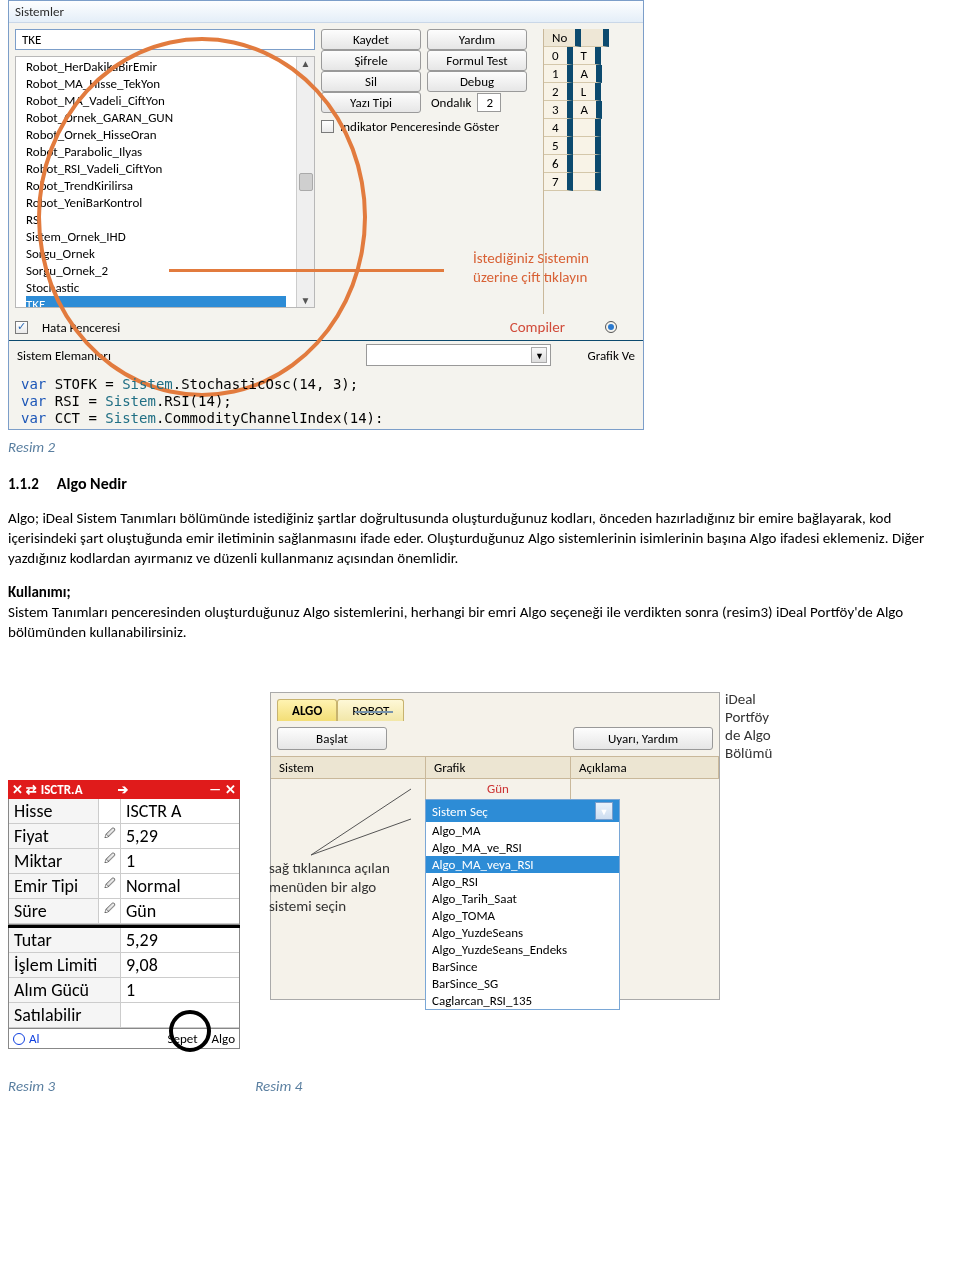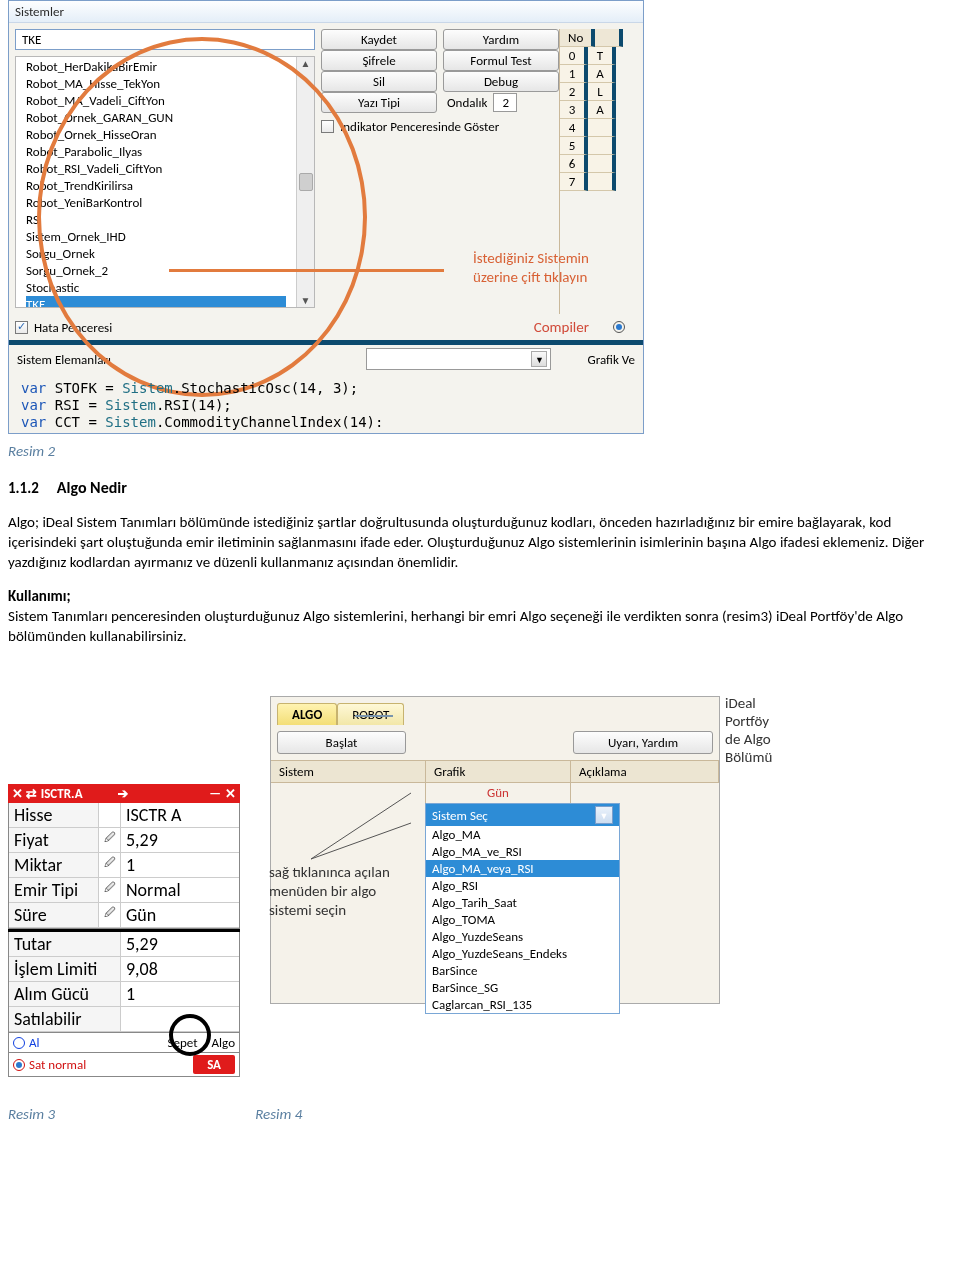--- a/index.html
+++ b/index.html
@@ -9,37 +9,37 @@
 .titlebar{background:linear-gradient(#fdfeff,#e4eef8);border-bottom:1px solid #c9d7e8;padding:3px 6px;font-size:13px;color:#2a2a2a}
 .topcell{border:1px solid #7c9ec9;background:#fff;padding:2px 6px;font-size:13px;color:#000;margin:6px;width:300px}
 .listwrap{width:300px;border:1px solid #b8b8b8;background:#fff;height:252px;display:flex;overflow:hidden}
 .listitems{flex:1;font-size:13px;line-height:17px;padding:1px 10px}
 .li{white-space:nowrap}
 .li.sel{background:#2d8cd6;color:#fff}
 .sbar{width:18px;background:#efefef;border-left:1px solid #ccc;display:flex;flex-direction:column;justify-content:space-between;align-items:center;font-size:10px;color:#555}
 .thumb{width:14px;height:18px;background:#cfcfcf;border:1px solid #aaa;border-radius:2px}
 .row{display:flex;gap:6px;align-items:center}
 .btn{border:1px solid #9a9a9a;border-radius:3px;background:linear-gradient(#fdfdfd,#e6e6e6);padding:2px 0;font-size:13px;text-align:center}
-.btn.w{width:116px}
+.btn.w{width:100px}
 .sm{border:1px solid #999;background:#fff;padding:1px 8px;font-size:13px}
 .lbl{font-size:13px}
 .chk{display:inline-flex;align-items:center;gap:6px}
 .chkbox{width:13px;height:13px;border:1px solid #7a7a7a;background:linear-gradient(#fff,#eaeaea)}
 .chkbox.checked::after{content:"✓";font-size:11px;display:block;line-height:10px;color:#2a68b3;text-align:center}
 .gridright{border-left:1px solid #c9b89a;font-size:13px}
 .grow{display:flex}
-.gcell{border-right:4px solid #0c4a6e;border-bottom:1px solid #d4c7aa;padding:1px 8px;background:#f8f3e7;min-width:28px;text-align:center}
+.gcell{border-right:6px solid #0c4a6e;border-bottom:1px solid #d4c7aa;padding:1px 8px;background:#f8f3e7;min-width:28px;text-align:center}
 .gcell.h{background:#eee7d6}
 .annot{position:absolute;color:#d86135;font-size:15px;left:464px;top:248px;line-height:19px}
 .drop{border:1px solid #999;background:#fff;height:22px;width:185px;display:flex;align-items:center;justify-content:flex-end;padding-right:3px}
 .dbtn{width:16px;height:16px;border:1px solid #aaa;font-size:9px;display:flex;align-items:center;justify-content:center;background:linear-gradient(#f9f9f9,#ddd)}
 .radio{width:12px;height:12px;border-radius:50%;border:1px solid #555;display:inline-flex;align-items:center;justify-content:center}
 .radio.on::after{content:"";width:6px;height:6px;border-radius:50%;background:#2a79cf}
 .comp{color:#d14b3a}
-.hata{display:flex;align-items:center;gap:6px;padding:4px 6px}
+.hata{display:flex;align-items:center;gap:14px;padding:4px 6px}
 .elem{display:flex;align-items:center;gap:12px;padding:3px 8px 6px 8px;font-size:13px}
 .code{font-family:Consolas,monospace;font-size:14px;padding:4px 10px 2px 12px;line-height:17px;position:relative}
 .kw{color:#1c56b7}
 .cls{color:#206f84}
 .circle{position:absolute;border:4px solid #e27b3e;border-radius:50%;width:330px;height:360px;left:28px;top:36px;pointer-events:none}
 .cline{position:absolute;height:3px;background:#e27b3e;width:275px;left:160px;top:268px}
 .caption{color:#5a7fa0;font-style:italic;font-size:15px;margin:8px 0 18px 0}
 .section-h{font-weight:bold;font-size:16px;margin-bottom:2px}
 .section-n{font-weight:bold;margin-right:18px}
 .body-text{font-size:15px;line-height:20px;margin-bottom:14px}
@@ -60,21 +60,21 @@
 .footer{display:flex;align-items:center;gap:4px;padding:2px 4px;font-size:13px;border:1px solid #888;border-top:none}
 .rblue{color:#1040e0}
 .rred{color:#d01010}
 .circ2{border:4px solid #000;border-radius:50%;width:42px;height:42px;position:absolute;right:28px;bottom:-4px}
 .satbtn{background:#e01b1b;color:#fff;padding:2px 14px;border-radius:2px;font-weight:bold}
 .win2{border:1px solid #aaa;background:#f5f2ea;width:450px;font-size:13px}
 .tabrow{display:flex;gap:0;padding:6px 6px 0 6px}
 .tab{border:1px solid #c7b36f;border-bottom:none;padding:3px 14px;font-size:13px;background:linear-gradient(#fef8d7,#f2e7a8);border-radius:3px 3px 0 0}
 .tab.act{background:linear-gradient(#fff3b1,#f3de76);font-weight:bold}
 .btnrow{display:flex;gap:8px;padding:6px}
-.btn2{border:1px solid #999;border-radius:3px;background:linear-gradient(#fdfdfd,#e6e6e6);padding:3px 0;width:129px;text-align:center;font-size:13px}
+.btn2{border:1px solid #999;border-radius:3px;background:linear-gradient(#fdfdfd,#e6e6e6);padding:3px 0;width:110px;text-align:center;font-size:13px}
 .ghead{display:flex;background:#ece5d2;border-top:1px solid #c9b89a;border-bottom:1px solid #c9b89a}
 .ghc{padding:3px 8px;border-right:1px solid #c9b89a;font-size:13px}
 .gbody{display:flex}
 .gcol{border-right:1px solid #c9b89a;height:220px;position:relative}
 .gun{color:#c33;font-size:13px;text-align:center;padding:2px}
 .sel2{border:1px solid #7aa7d6;background:#fff;width:195px}
 .selhead{background:#2d8cd6;color:#fff;padding:2px 6px;font-size:13px;display:flex;justify-content:space-between;align-items:center}
 .seldbtn{width:18px;height:18px;border:1px solid #7a9ecb;font-size:9px;display:flex;align-items:center;justify-content:center;background:linear-gradient(#eaf2fb,#cdddf0)}
 .opt{padding:1px 6px;font-size:13px}
 .opt.s{background:#2d8cd6;color:#fff}
@@ -197,21 +197,21 @@
   <div class="hata">
     <span class="chkbox checked"></span>
     <span class="lbl">Hata Penceresi</span>
     <span style="flex:1"></span>
     <span class="comp">Compiler</span>
     <span style="width:12px"></span>
     <span class="radio on"></span>
     <span style="width:6px"></span>
   </div>
 
-  <div class="elem" style="border-top:5px solid #0c4a6e">
+  <div class="elem" style="border-top:1px solid #0c4a6e">
     <span>Sistem Elemanları</span>
     <div style="flex:1"></div>
     <div class="drop">
           <div class="dbtn">▼</div>
         </div>
     <span style="margin-left:24px">Grafik Ve</span>
   </div>
 
   <div class="code">
     <div><span class="kw">var </span><span>STOFK</span><span> = </span><span class="cls">Sistem</span><span>.StochasticOsc(14, 3);</span></div>
@@ -291,26 +291,20 @@
           </div>
         </div>
     <div class="footer" style="position:relative">
       <span class="radio" style="border-color:#1040e0"></span>
       <span class="rblue">Al</span>
       <span style="flex:1"></span>
       <span>Sepet</span>
       <span style="width:6px"></span>
       <span>Algo</span>
       <div class="circ2"></div>
-    </div>
-    <div class="footer">
-      <span class="radio on" style="border-color:#d01010"></span>
-      <span class="rred">Sat normal</span>
-      <span style="flex:1"></span>
-      <span class="satbtn">SA</span>
     </div>
   </div>
 
   <div style="position:relative">
     <div class="annot3r">iDeal Portföy de Algo Bölümü</div>
     <div class="win2">
       <div class="tabrow" style="position:relative">
         <div class="tab act">ALGO</div>
         <div class="tab">ROBOT</div>
         <div class="algoconn"></div>

